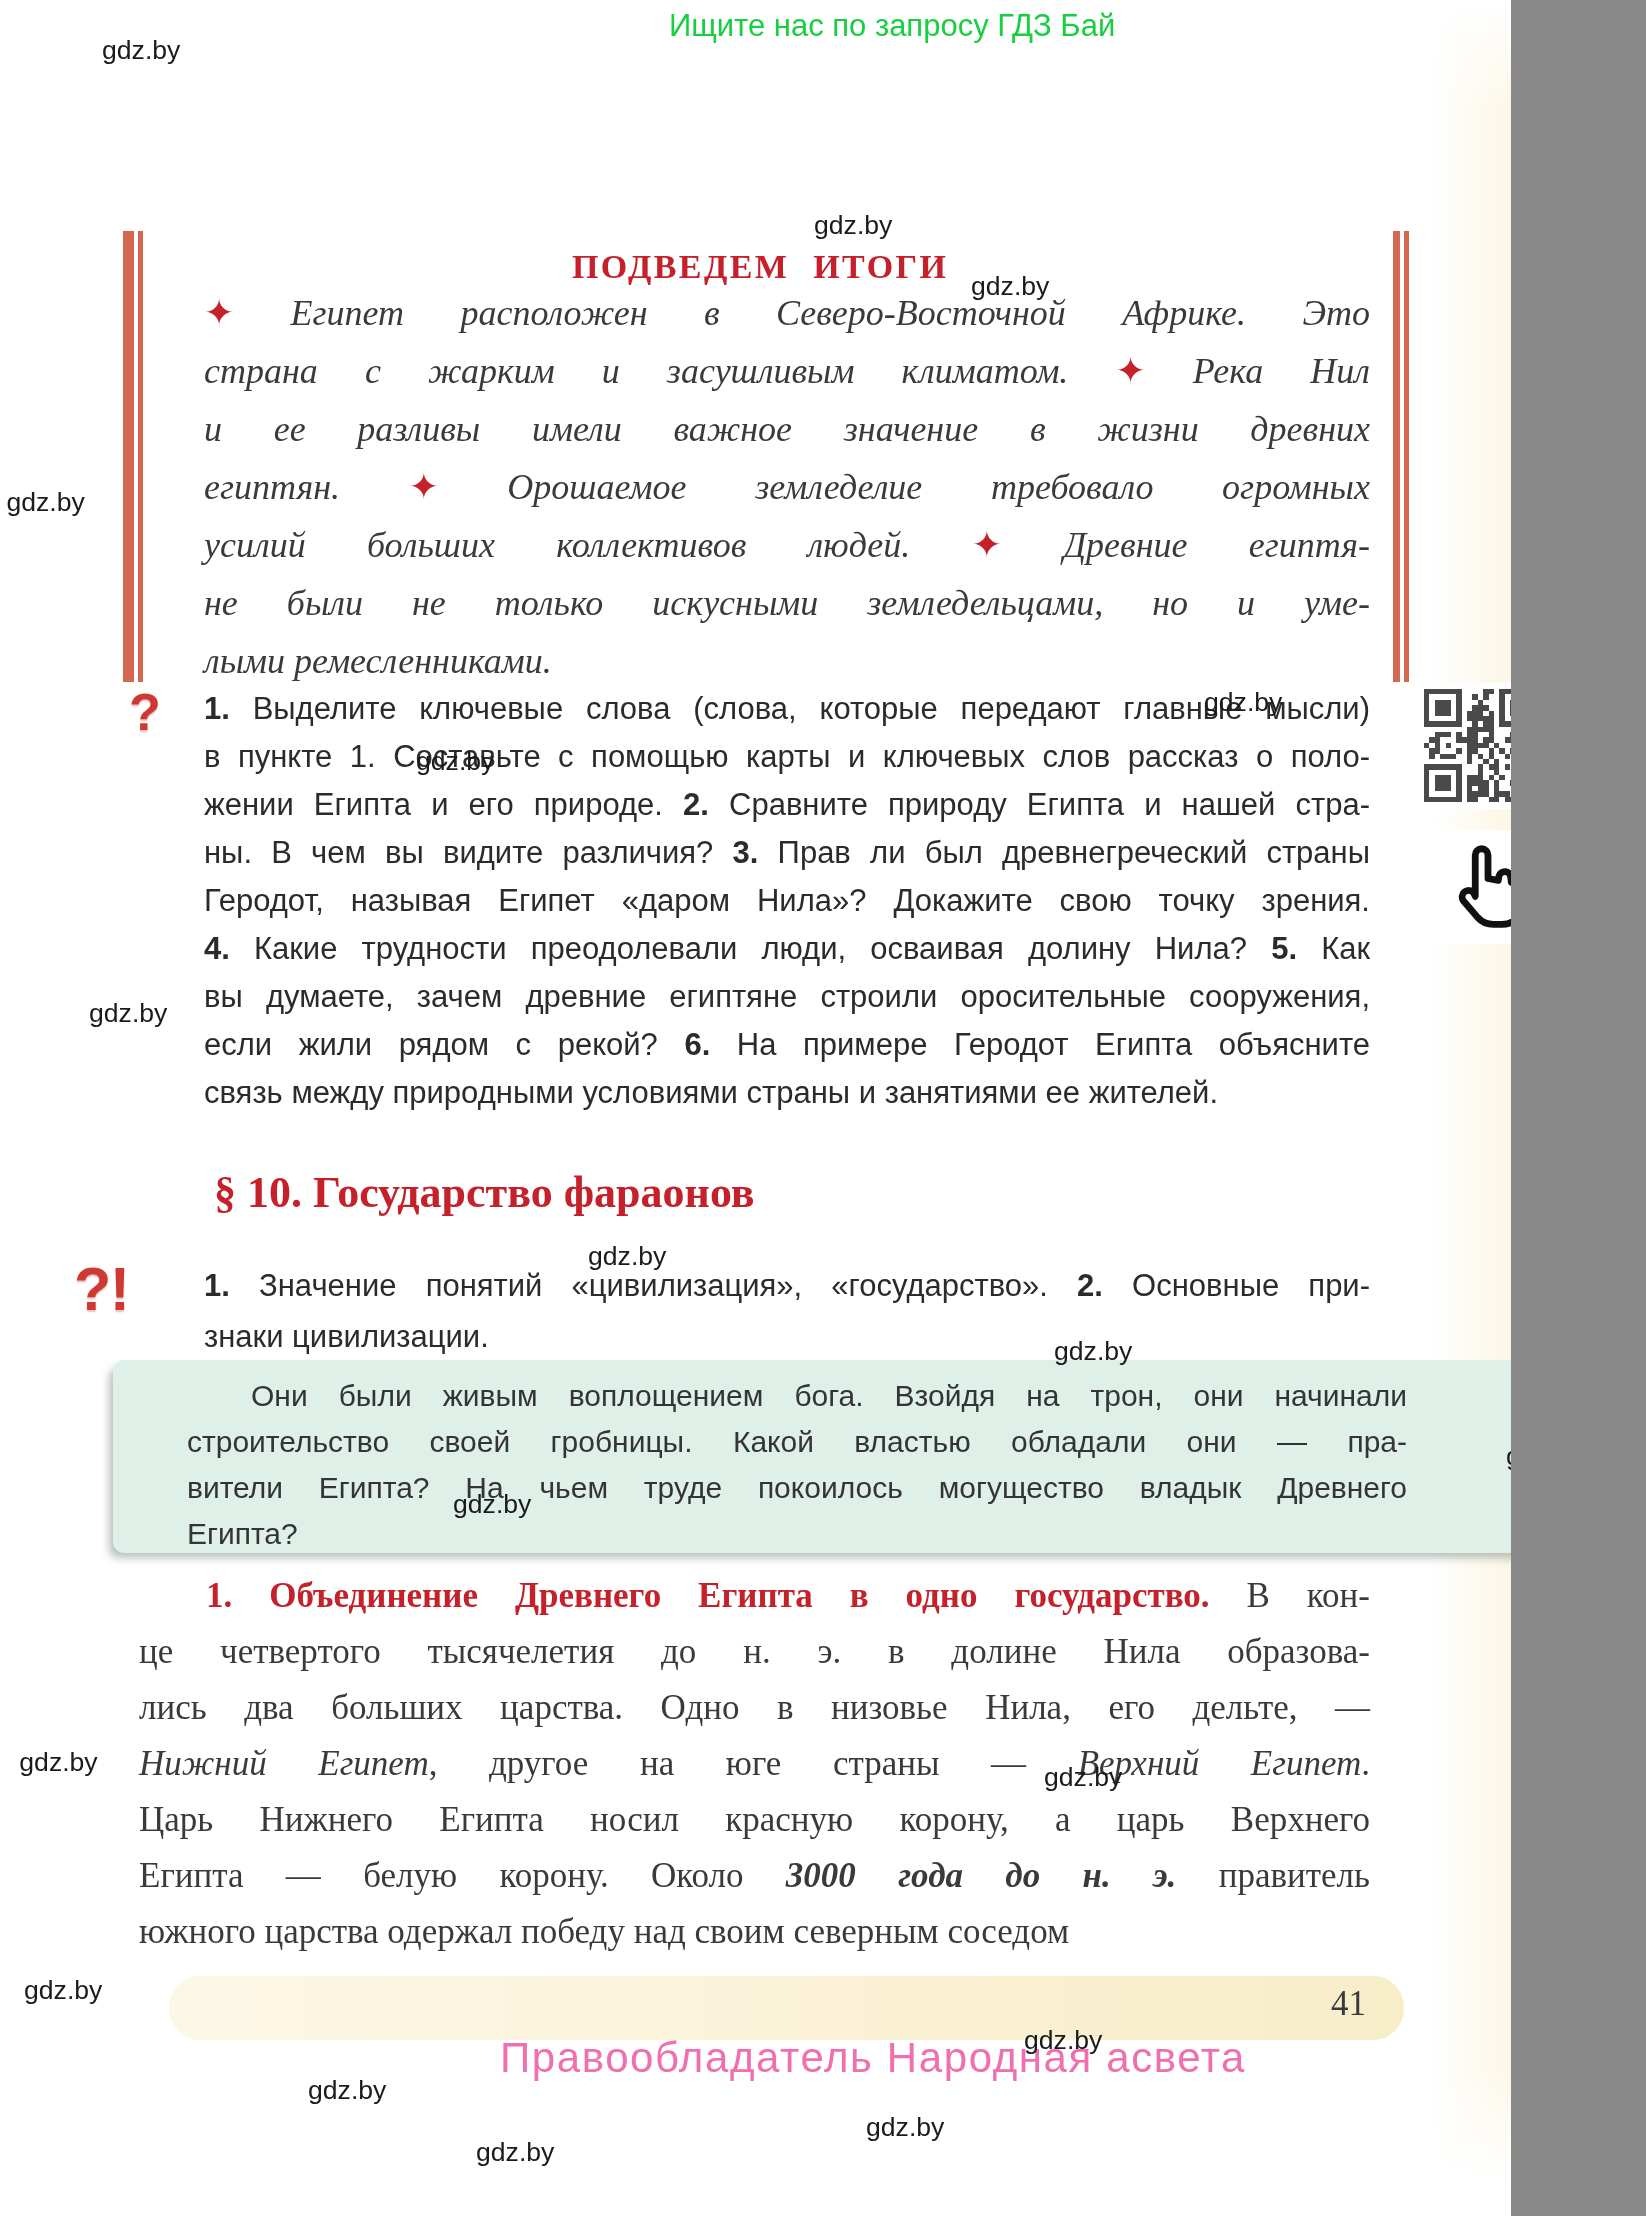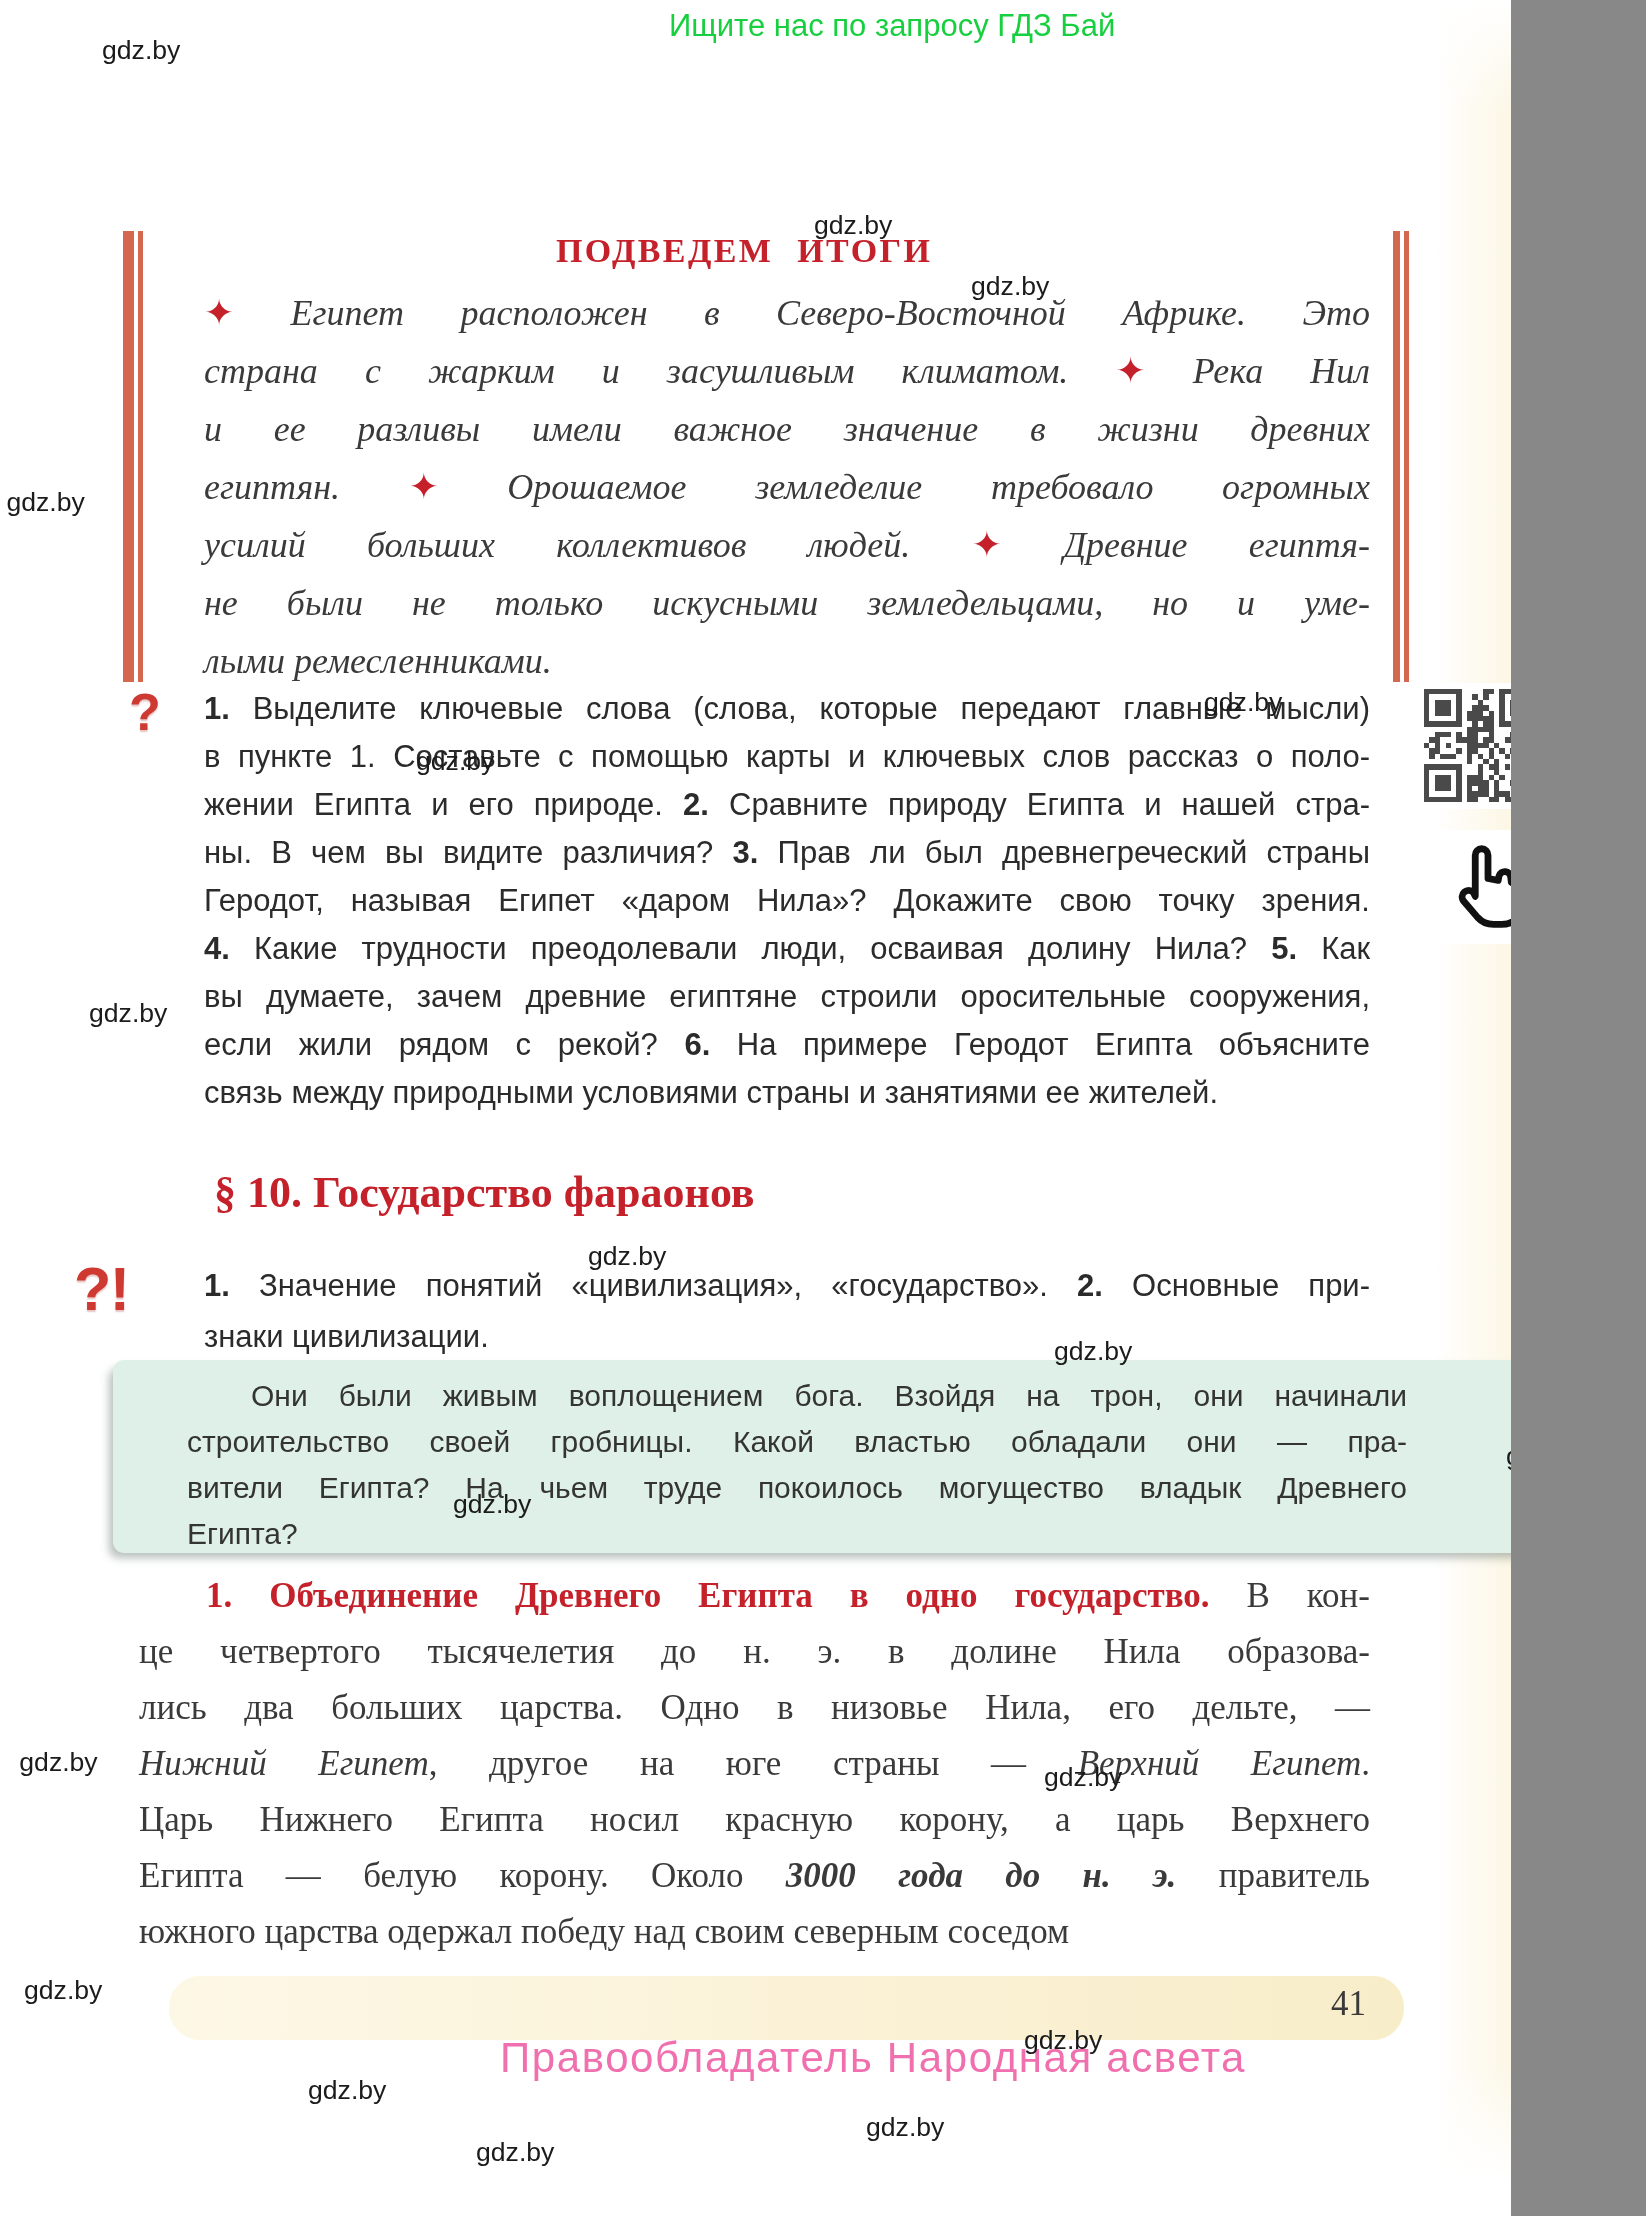--- a/index.html
+++ b/index.html
@@ -40,21 +40,21 @@
   .bars{position:absolute;top:231px;height:451px;}
   .bars .bar{position:absolute;top:0;height:100%;background:var(--bar);}
   .bars-left{left:123px;width:37px;}
   .bars-left .b1{left:0;width:10.5px;}
   .bars-left .b2{left:15.3px;width:4.8px;}
   .bars-right{left:1393px;width:17.7px;}
   .bars-right .b1{left:0;width:7.3px;}
   .bars-right .b2{left:11.3px;width:4.8px;}
 
   .summary-title{
-    position:absolute;left:556px;top:232px;margin:0;
+    position:absolute;left:556px;top:232px;margin:16px;
     font-size:34px;font-weight:bold;color:var(--red);
     letter-spacing:2.4px;word-spacing:13px;
   }
   .summary-text{
     position:absolute;left:204px;top:284px;width:1166px;
     font-size:36px;line-height:58px;font-style:italic;color:var(--body);
   }
   .tl{width:100%;}
   .tl.j{text-align:justify;text-align-last:justify;}
   .tl.ind{text-indent:64px;}

